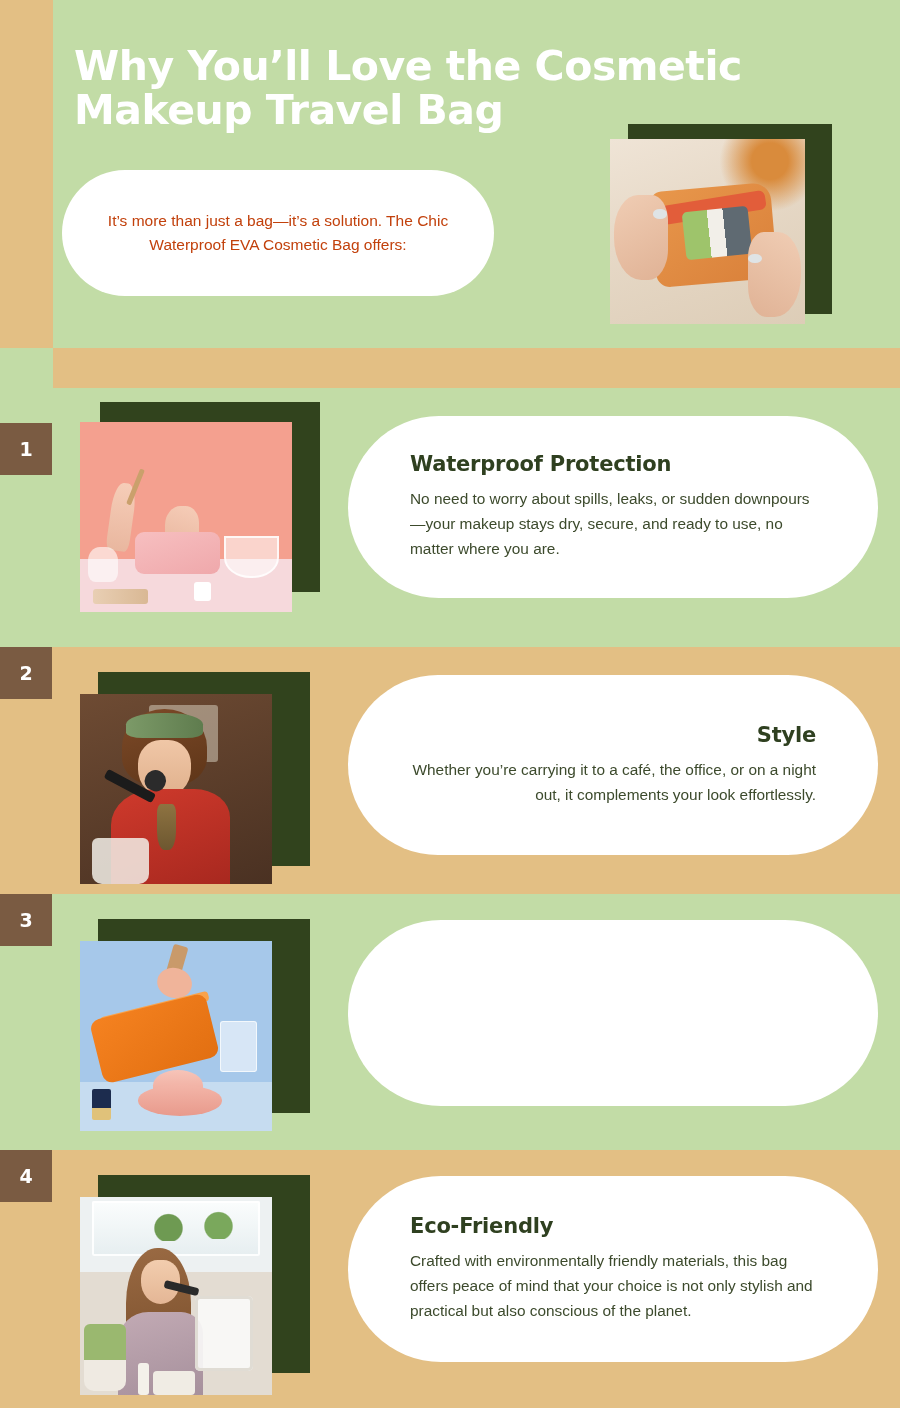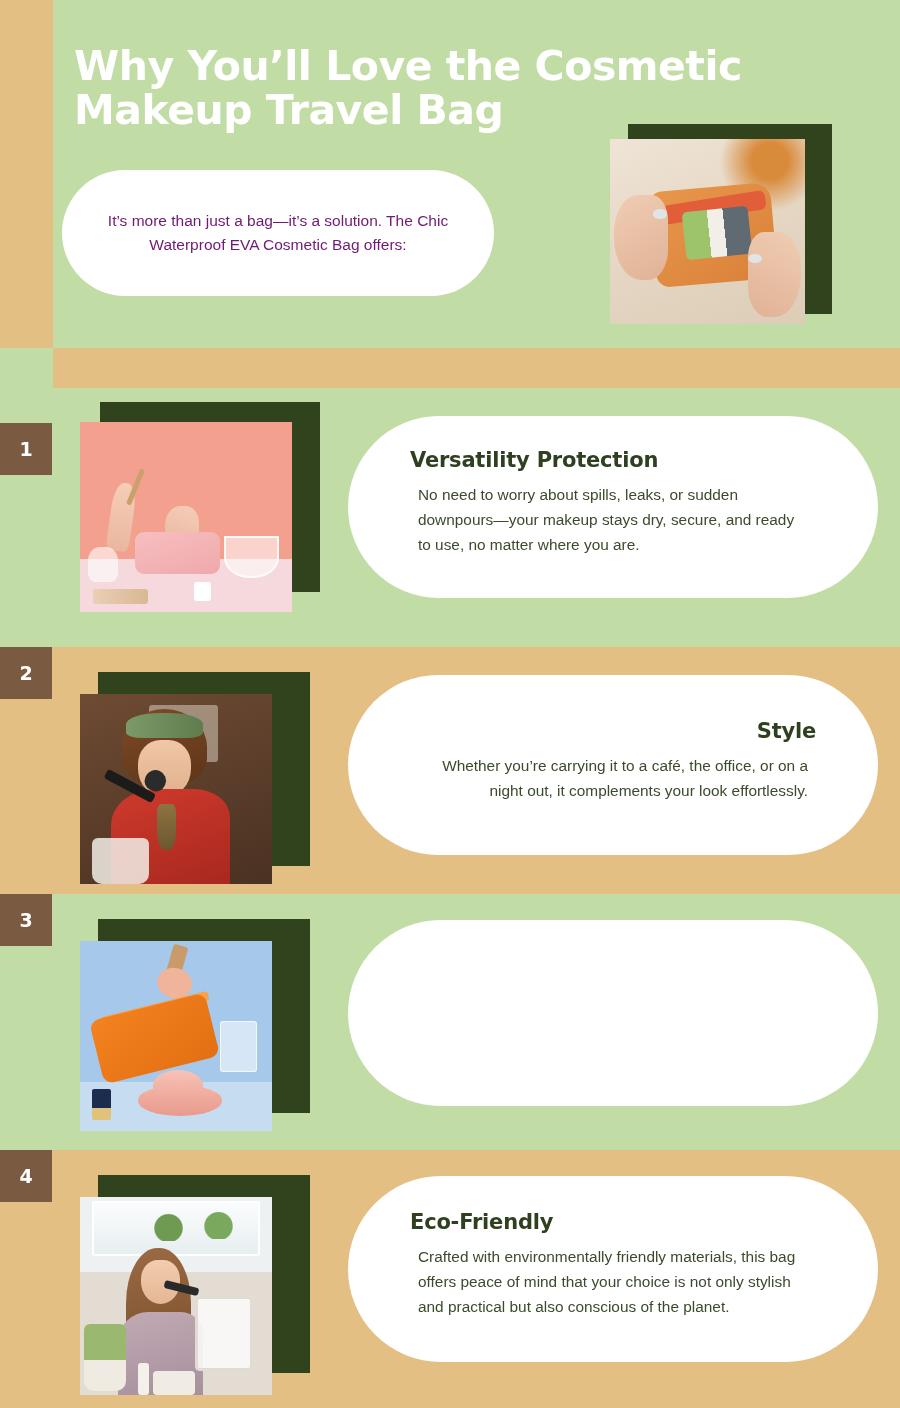--- a/index.html
+++ b/index.html
@@ -37,21 +37,21 @@
     width:432px;height:126px;
     background:#ffffff;
     border-radius:63px;
     display:flex;align-items:center;justify-content:center;
   }
   .intro-text{
     width:375px;
     text-align:center;
     font-size:15.5px;
     line-height:1.58;
-    color:#701a75;
+    color:#c2410c;
   }
 
   
   .hero-frame{position:absolute;left:610px;top:124px;width:222px;height:200px;}
   .hero-frame .shadow{position:absolute;left:18px;top:0;width:204px;height:190px;background:#31431d;}
   .hero-frame .photo{position:absolute;left:0;top:15px;width:195px;height:185px;overflow:hidden;}
 
   
   .row{position:absolute;left:0;width:900px;}
   .badge{
@@ -75,21 +75,21 @@
   .card-inner{padding:0 62px;}
   .card h3{
     margin:0 0 11px 0;
     font-family:"DejaVu Sans", sans-serif;
     font-weight:700;
     font-size:21px;
     letter-spacing:-0.2px;
     color:#2f4020;
   }
   .card p{
-    margin:8px;
+    margin:0;
     font-size:15.4px;
     line-height:1.62;
     color:#3c4a2c;
     max-width:420px;
   }
 
   
   .ph{position:absolute;inset:0;}
 
   
@@ -243,21 +243,21 @@
             <div class="s1-bag"></div>
             <div class="s1-bowl"></div>
           <div class="s1-bottle"></div>
             <div class="s1-cube"></div>
             <div class="s1-palette"></div>
         </div>
       </div>
     </div>
     <div class="card" style="left:348px;top:28px;width:530px;height:182px;border-radius:91px;">
       <div class="card-inner">
-        <h3>Versatility Protection</h3>
+        <h3>Waterproof Protection</h3>
         <p>No need to worry about spills, leaks, or sudden downpours—your makeup stays dry, secure, and ready to use, no matter where you are.</p>
       </div>
     </div>
   </div>
 
   <div class="row" style="top:647px;height:247px;">
     <div class="badge" style="top:0;">
       <span>2</span>
     </div>
     <div class="thumb" style="left:80px;top:25px;width:230px;height:212px;">

